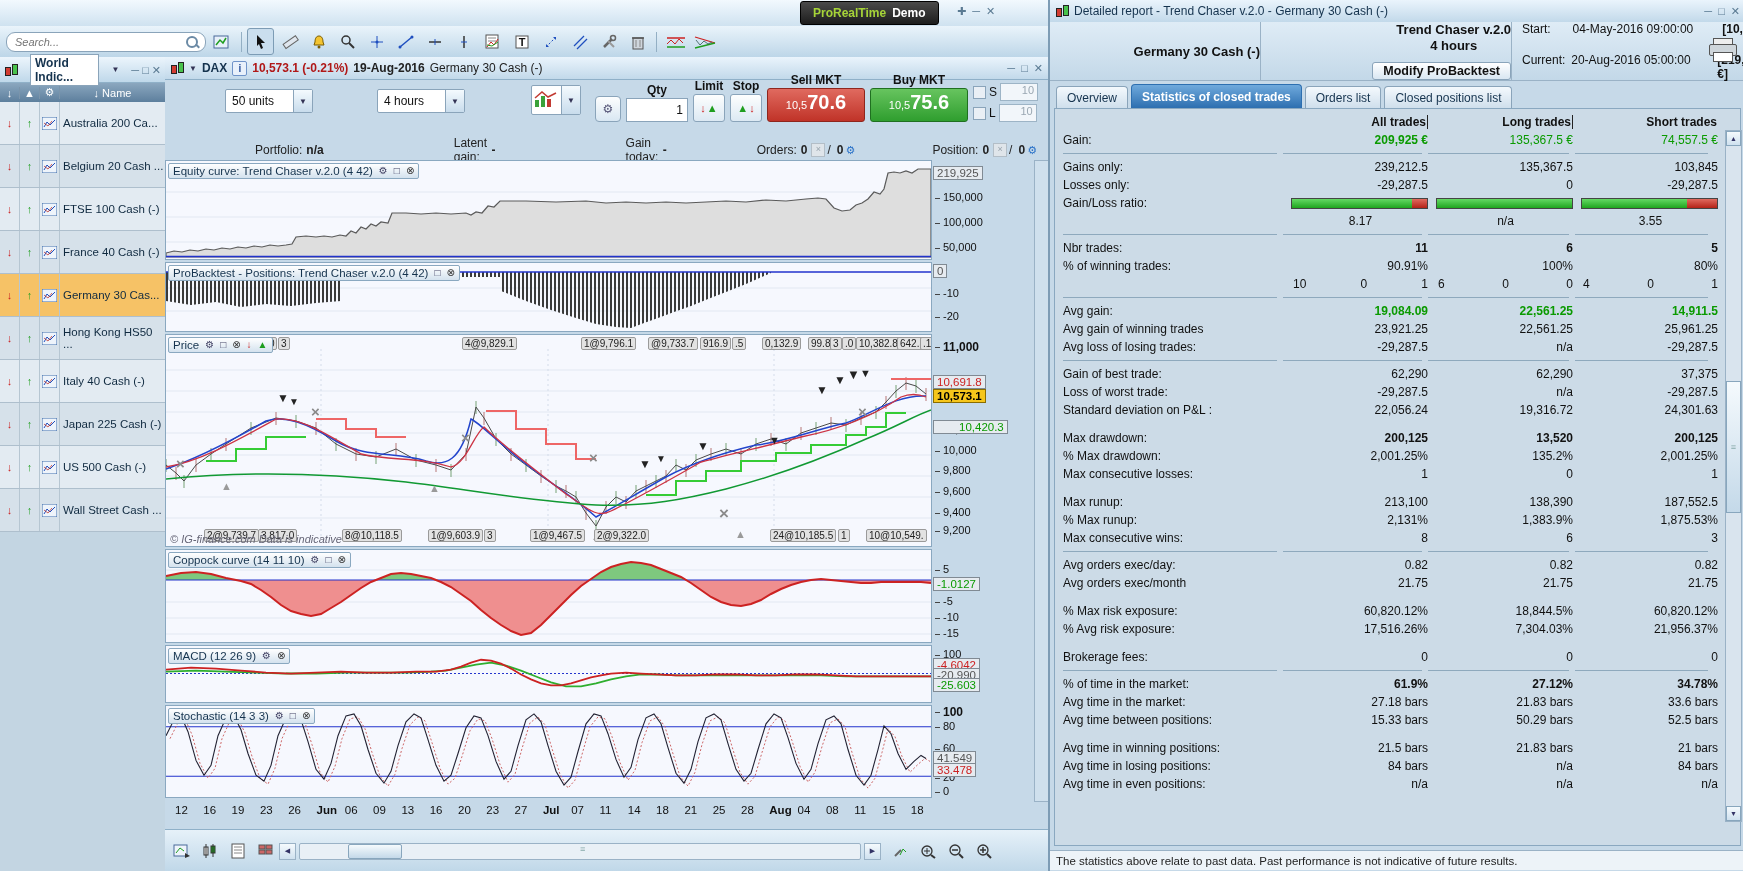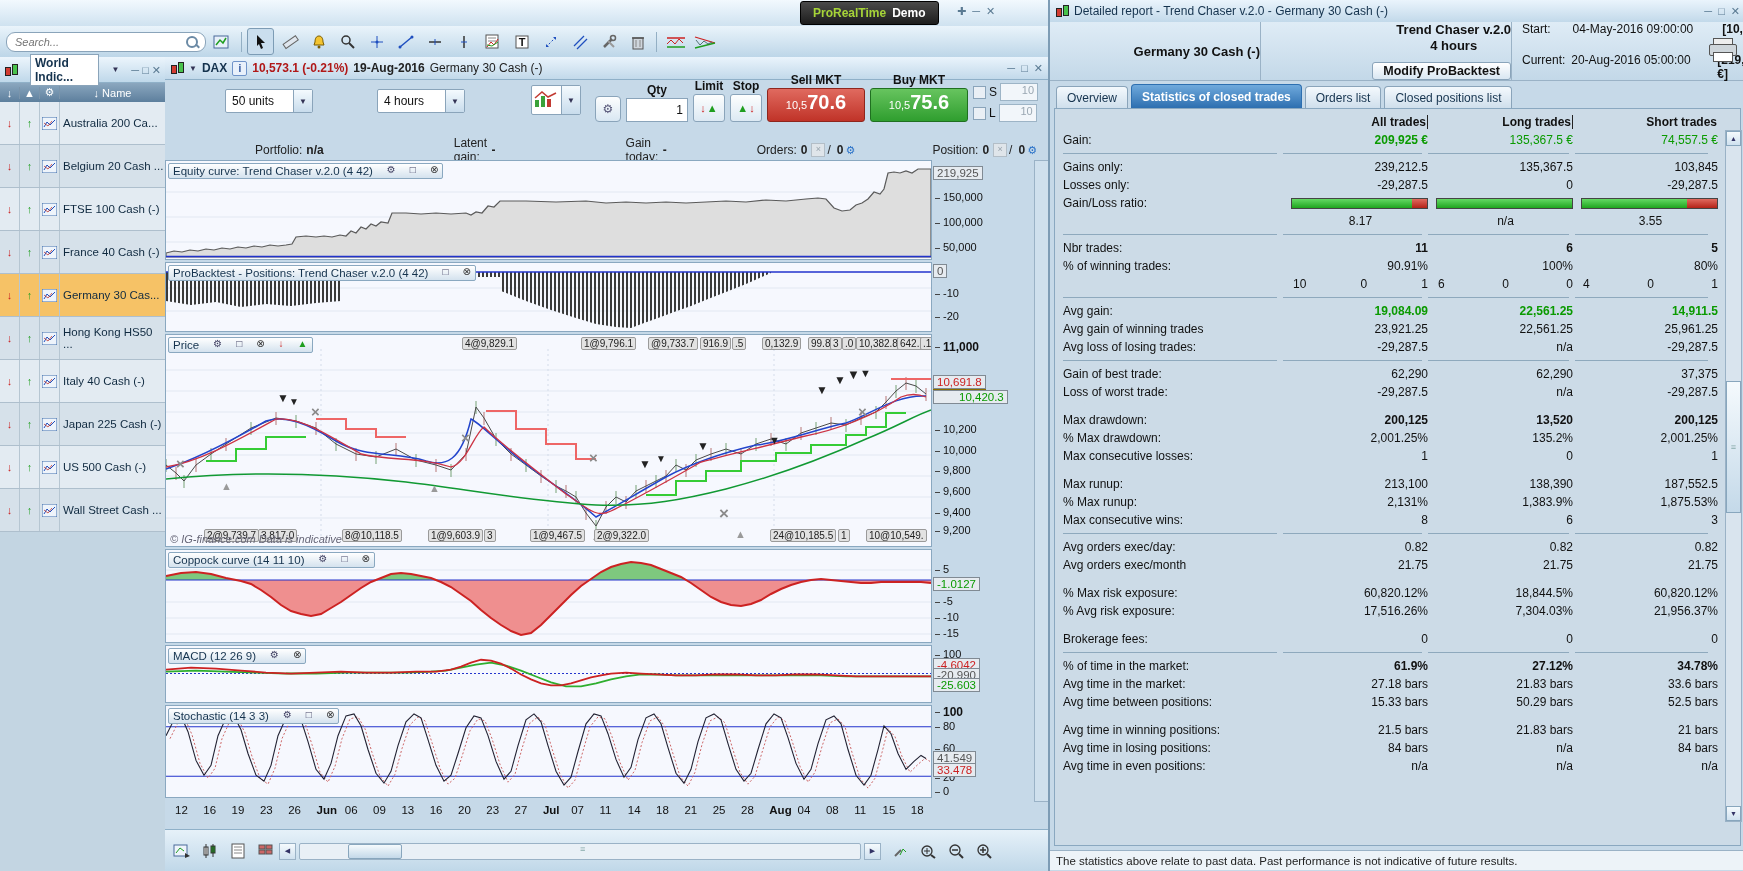--- a/index.html
+++ b/index.html
@@ -76,21 +76,21 @@
   .slbox{width:30px;height:16px;border:1px solid #9db4c6;background:#f2f6fa;color:#9aa7b2;text-align:right;padding:0 3px;font-size:11px;}
   #statusrow{position:absolute;left:0;top:84px;width:869px;height:18px;display:flex;align-items:center;font-size:12px;color:#222;}
   #statusrow b{margin-left:4px;}
   #statusrow .gl{margin-left:4px;display:inline-flex;gap:2px;align-items:center;}
   .xbox{display:inline-block;width:12px;height:12px;background:#dfe5ea;border:1px solid #b3bec7;color:#98a4ad;font-size:9px;text-align:center;line-height:11px;}
   .gears{color:#2a72c8;font-size:11px;letter-spacing:-3px;}
   
   .panel{position:absolute;left:0;width:883px;}
   .plot{position:absolute;left:0;top:0;width:765px;background:#f6f8fe;border:1px solid #8aa8c0;overflow:hidden;}
   .plot svg{position:absolute;left:0;}
-  .phead{position:absolute;left:2px;top:2px;display:flex;gap:14px;background:linear-gradient(#ffffff,#d4e2ee);border:1px solid #8aa8c0;border-radius:2px;padding:1px 4px;font-size:11.5px;color:#15334e;z-index:5;}
+  .phead{position:absolute;left:2px;top:2px;display:flex;align-items:center;gap:6px;background:linear-gradient(#ffffff,#d4e2ee);border:1px solid #8aa8c0;border-radius:2px;padding:1px 4px;font-size:11.5px;color:#15334e;z-index:5;}
   .phead .ic{font-size:10px;color:#446;line-height:10px;}
   .phead .ic.x{color:#333;}
   .axis{position:absolute;left:766px;top:0;width:117px;height:100%;font-size:11px;color:#111;}
   .tick{position:absolute;left:4px;white-space:nowrap;}
   .tick::before{content:"";display:inline-block;width:5px;height:1px;background:#444;vertical-align:middle;margin-right:3px;}
   .tick.bold{font-weight:bold;font-size:12px;}
   .axbox{position:absolute;left:2px;background:#e6ebf0;border:1px solid #808a93;padding:0 3px;font-size:11.5px;white-space:nowrap;z-index:3;}
   .axbox.red{color:#c22;}
   .axbox.green{color:#0a9a00;}
   .axbox.sel{background:#f6c61b;border-color:#8a6d00;color:#000;font-weight:bold;}
@@ -802,21 +802,21 @@
       <div class="axis">
           <span class="tick bold" style="top: 6px;">11,000</span>
           <span class="tick" style="top: 89px;">10,200</span>
           <span class="tick" style="top: 110px;">10,000</span>
           <span class="tick" style="top: 130px;">9,800</span>
           <span class="tick" style="top: 151px;">9,600</span>
           <span class="tick" style="top: 172px;">9,400</span>
           <span class="tick" style="top: 190px;">9,200</span>
           <span class="axbox red" style="top: 41px;">10,691.8</span>
           <span class="axbox sel" style="top: 55px;">10,573.1</span>
-          <span class="axbox green" style="top: 56px; padding-left: 25px;">10,420.3</span>
+          <span class="axbox green" style="top: 86px; padding-left: 25px;">10,420.3</span>
         </div>
     </div>
 
     <div class="panel" style="top:492px;height:94px;">
       <div class="plot" style="height:92px;">
         <svg viewBox="0 0 765 92" width="765" height="92" preserveAspectRatio="none">
           <defs>
             <clipPath id="cpAbove">
                 <rect x="0" y="0" width="765" height="30"></rect>
               </clipPath>
@@ -1183,20 +1183,26 @@
             <span class="t-val ">62,290</span>
             <span class="t-val ">62,290</span>
             <span class="t-val ">37,375</span>
           </div>
           <div class="trow">
             <span class="t-lbl">Loss of worst trade:</span>
             <span class="t-val ">-29,287.5</span>
             <span class="t-val ">n/a</span>
             <span class="t-val ">-29,287.5</span>
           </div>
+          <div class="trow">
+            <span class="t-lbl">Standard deviation on P&amp;L :</span>
+            <span class="t-val ">22,056.24</span>
+            <span class="t-val ">19,316.72</span>
+            <span class="t-val ">24,301.63</span>
+          </div>
           <div class="tgap"></div>
           <div class="trow">
             <span class="t-lbl">Max drawdown:</span>
             <span class="t-val b">200,125</span>
             <span class="t-val b">13,520</span>
             <span class="t-val b">200,125</span>
           </div>
           <div class="trow">
             <span class="t-lbl">% Max drawdown:</span>
             <span class="t-val ">2,001.25%</span>

